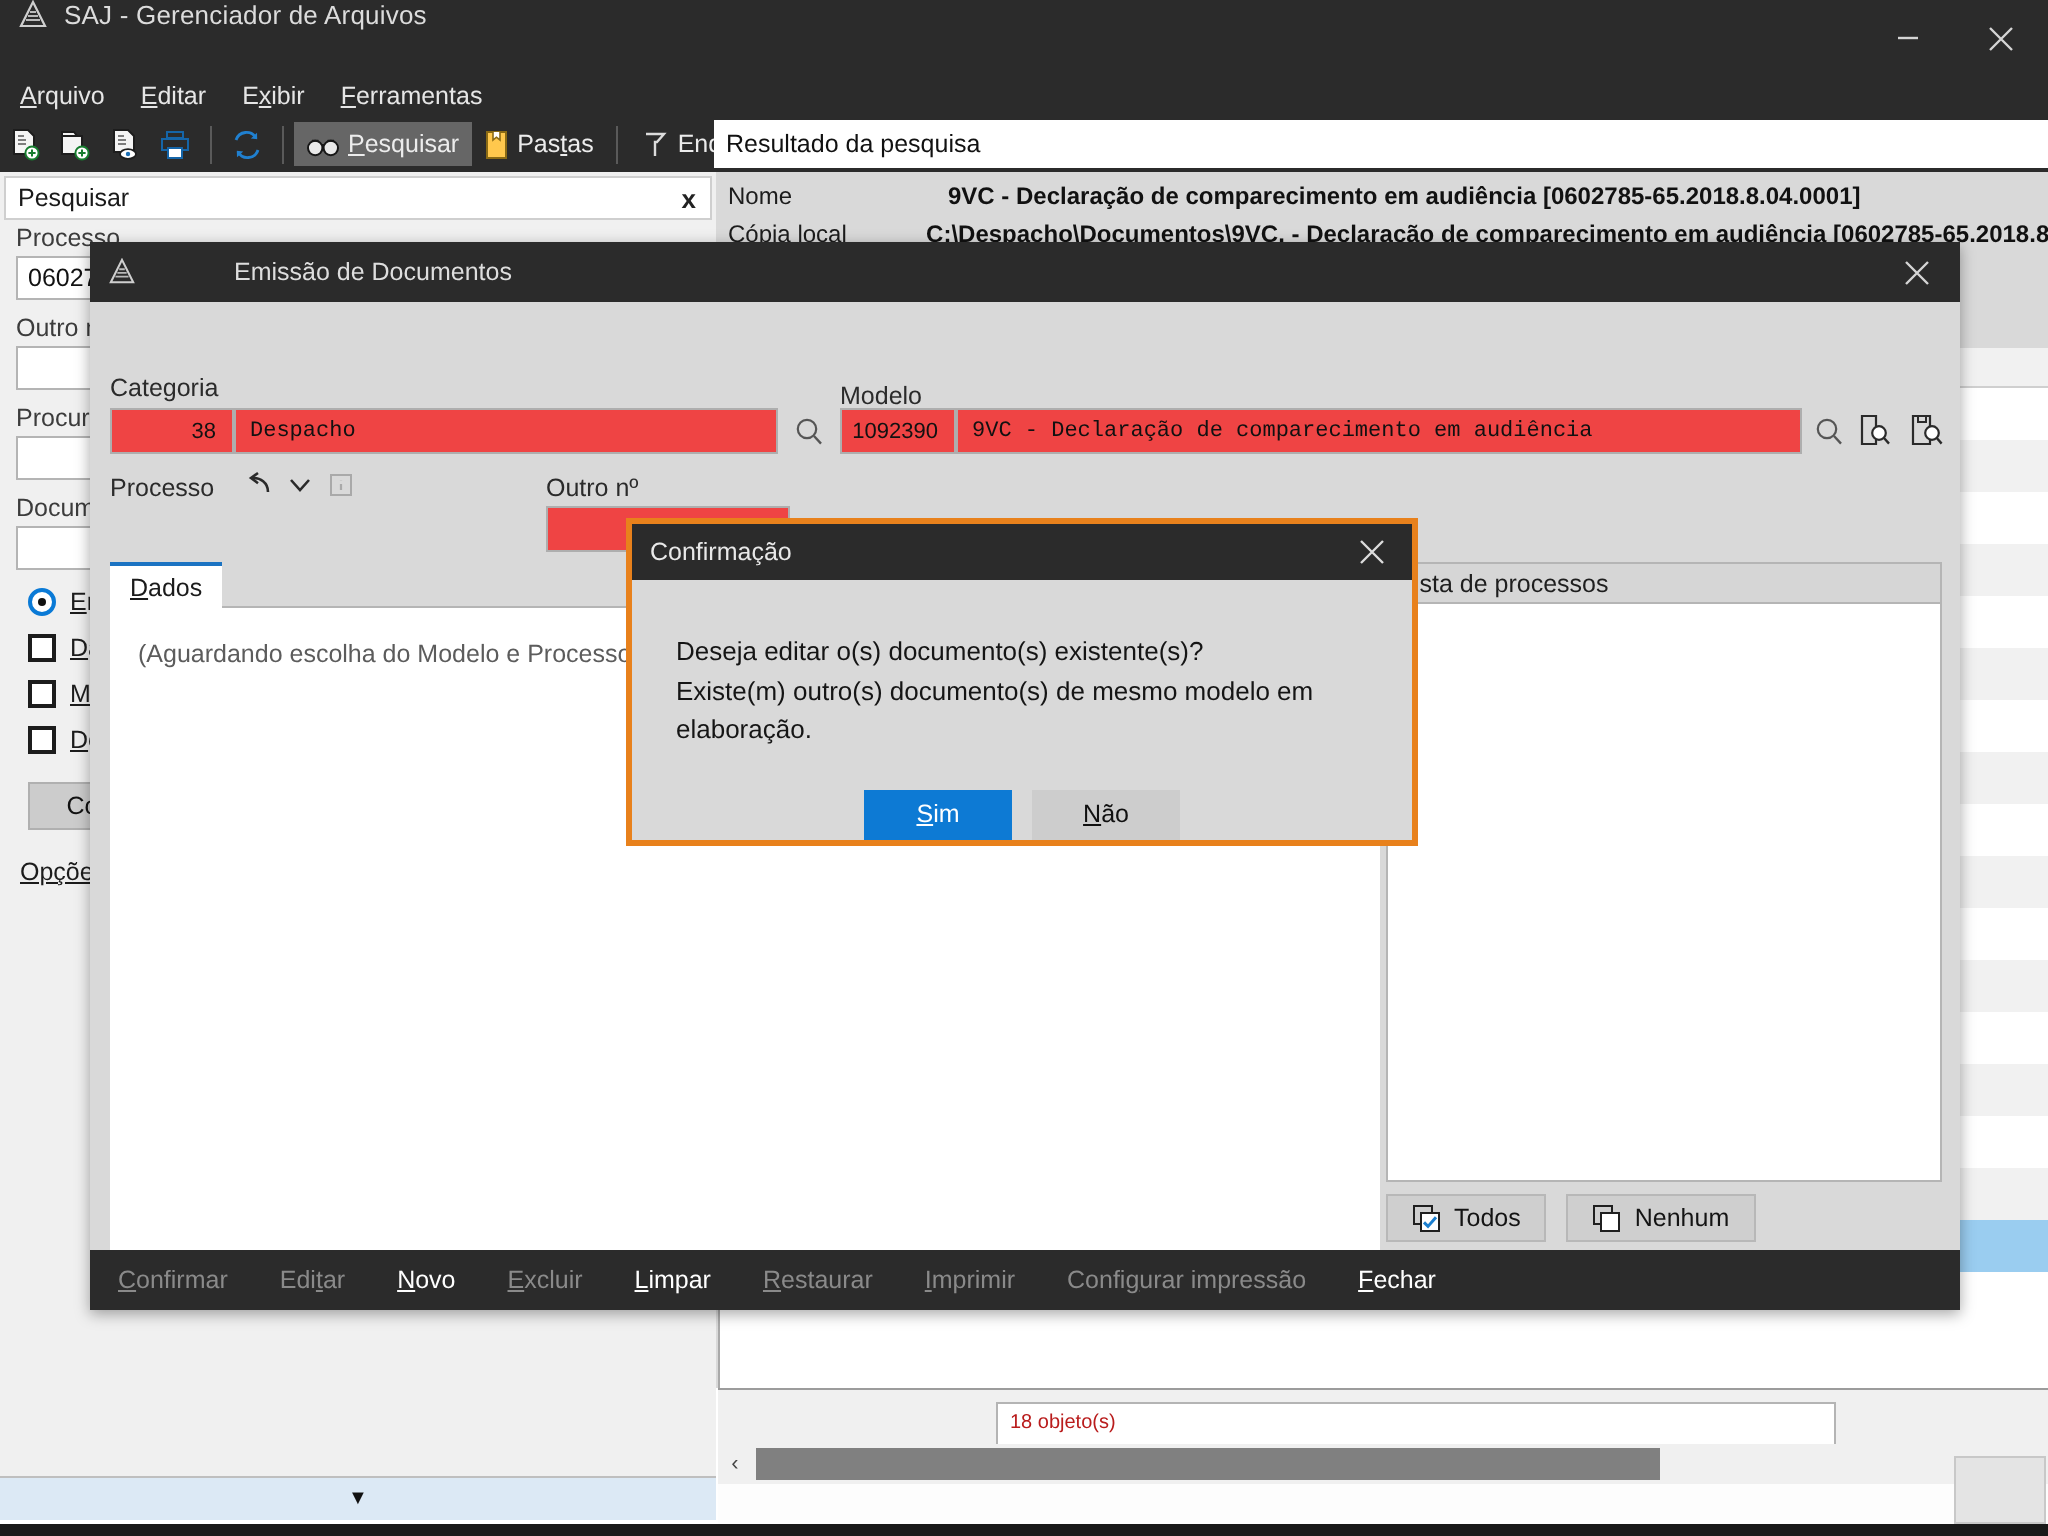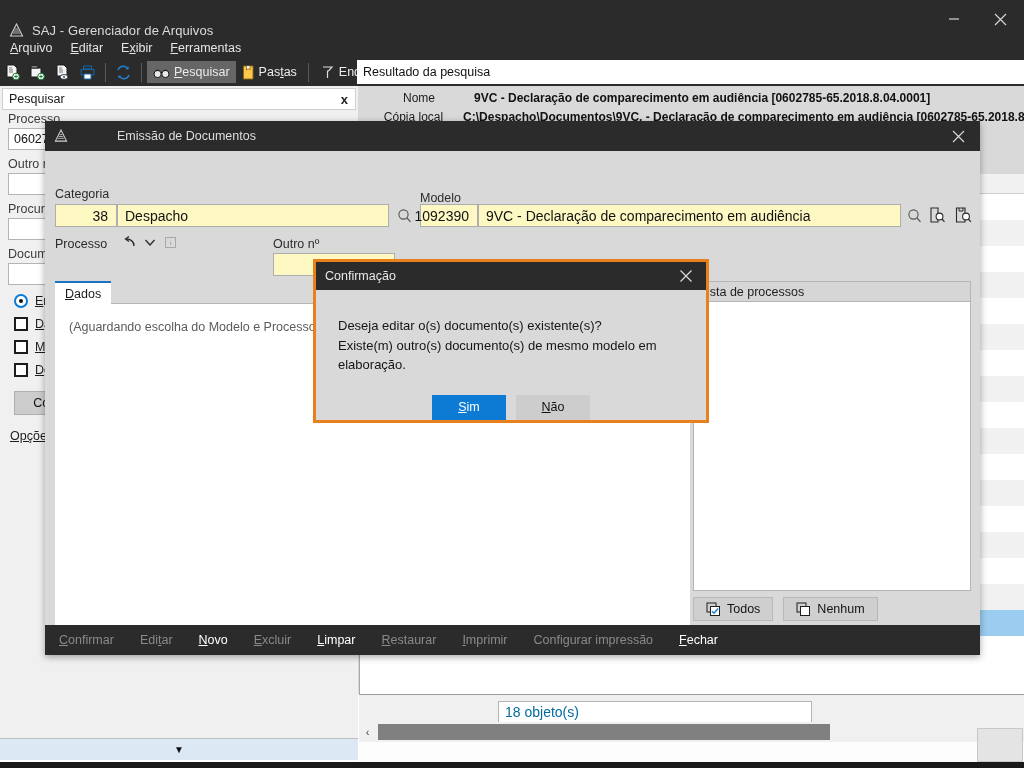--- a/index.html
+++ b/index.html
@@ -9,21 +9,21 @@
     font-size: 12.5px;
     background: #ffffff;
     overflow: hidden;
   }
   #app { position: relative; width: 1024px; height: 768px; }
 
   
   .titlebar {
     position: absolute; left: 0; top: 0; width: 1024px; height: 38px;
     background: #2b2b2b; color: #e8e8e8;
-    display: flex; align-items: flex-end;
+    display: flex; align-items: flex-start;
   }
   .titlebar .app-icon { margin-left: 9px; margin-right: 8px; display: flex; align-items: center; }
   .titlebar .title { font-size: 13px; color: #dcdcdc; letter-spacing: .1px; }
   .win-btns { position: absolute; right: 0; top: 0; height: 38px; display: flex; }
   .win-btn {
     width: 47px; height: 38px; display: flex; align-items: center; justify-content: center;
     color: #d8d8d8;
   }
 
   
@@ -105,43 +105,43 @@
     margin: 14px 0 0 10px; font-size: 12.5px; color: #1c1c1c;
     text-decoration: underline; display: inline-block;
   }
 
   
   .result-pane {
     position: absolute; left: 358px; top: 86px; width: 666px; height: 608px;
     background: #d9d9d9;
   }
   .rp-detail { position: absolute; left: 6px; top: 2px; width: 660px; height: 40px; }
-  .rp-row { display: flex; font-size: 12px; color: #111; height: 19px; align-items: center; text-align: center; }
+  .rp-row { display: flex; font-size: 12px; color: #111; height: 19px; align-items: center; }
   .rp-key { width: 110px; color: #1c1c1c; }
   .rp-val { font-weight: bold; white-space: nowrap; overflow: hidden; }
 
   .res-table {
     position: absolute; left: 359px; top: 174px; width: 665px; height: 520px;
     background: #ffffff; border-left: 1px solid #a9a9a9;
   }
   .res-hdr { height: 20px; background: #f1f1f1; border-bottom: 1px solid #cfcfcf; }
   .res-row { height: 26px; }
   .res-row.alt { background: #f1f1f1; }
   .res-row.sel { background: #9acdf0; }
 
   
   .count-strip {
     position: absolute; left: 359px; top: 694px; width: 665px; height: 34px;
     background: #f0f0f0; border-top: 1px solid #9c9c9c;
     display: flex; align-items: center;
   }
   .count-box {
-    margin-left: 139px; width: 314px; height: 22px;
+    margin-left: 139px; width: 420px; height: 22px;
     background: #ffffff; border: 1px solid #b4b4b4;
-    display: flex; align-items: center; padding-left: 6px; font-size: 14px; color: #0369a1;
+    display: flex; align-items: center; padding-left: 6px; font-size: 10px; color: #b91c1c;
   }
   .hscroll {
     position: absolute; left: 359px; top: 722px; width: 665px; height: 20px;
     background: #f0f0f0; display: flex; align-items: center;
   }
   .hs-arrow { width: 17px; text-align: center; font-size: 11px; color: #444; }
   .hs-track { flex: 1; height: 16px; background: #f0f0f0; position: relative; }
   .hs-thumb { position: absolute; left: 2px; top: 0; width: 452px; height: 16px; background: #808080; }
   .white-strip {
     position: absolute; left: 359px; top: 742px; width: 665px; height: 22px; background: #fdfdfd;
@@ -172,25 +172,25 @@
   .em-title .app-icon { margin: 0 7px 0 9px; display: flex; align-items: center; }
   .em-title .t { font-size: 12.5px; }
   .em-close {
     position: absolute; right: 0; top: 0; width: 44px; height: 30px;
     display: flex; align-items: center; justify-content: center; color: #d8d8d8;
   }
   .em-body { position: relative; height: 504px; background: #d9d9d9; }
 
   .em-lbl { position: absolute; font-size: 12.5px; color: #2b2b2b; }
   .in-white {
-    position: absolute; background: #fef9c3; border: 1px solid #aeaeae;
-    display: flex; align-items: center; font-size: 14px; color: #111;
+    position: absolute; background: #ef4444; border: 1px solid #aeaeae;
+    display: flex; align-items: center; font-size: 11px; color: #111;
   }
   .in-num { justify-content: flex-end; padding-right: 8px; }
-  .in-txt { padding-left: 7px; }
+  .in-txt { padding-left: 7px; font-family: Liberation Mono, monospace; }
   .mini-ico {
     position: absolute; display: flex; align-items: center; justify-content: center;
   }
   .tabstrip {
     position: absolute; left: 10px; top: 130px; width: 635px; height: 23px;
     border-bottom: 1px solid #b5b5b5;
   }
   .tab {
     position: absolute; left: 0; top: 0; height: 23px; padding: 0 10px;
     background: #ffffff; border-top: 2px solid #1b73c2;

